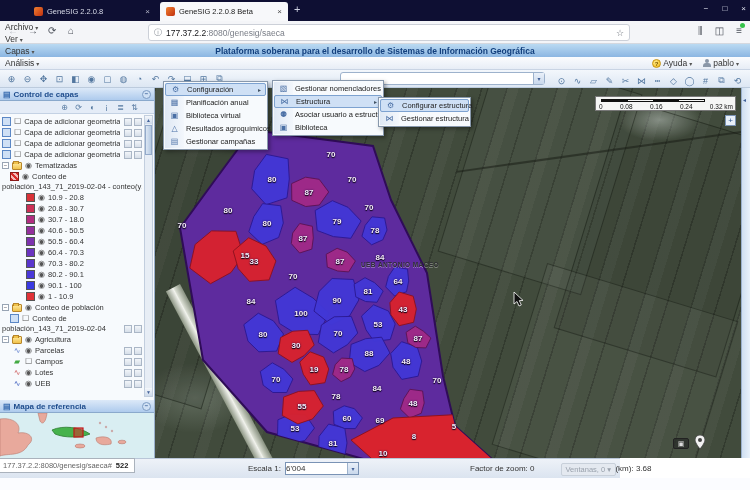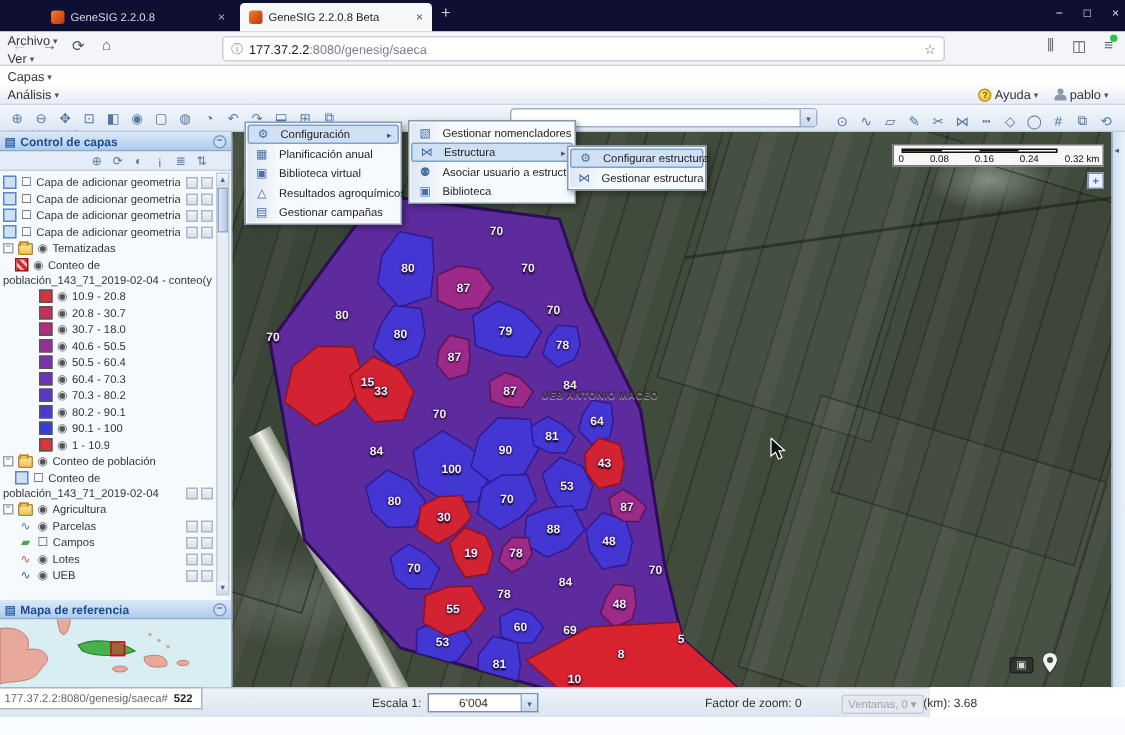--- a/index.html
+++ b/index.html
@@ -109,21 +109,21 @@
   .dmenu{position:absolute;background:#f7fafd;border:1px solid #8898ac;box-shadow:2px 2px 4px rgba(0,0,0,.35);z-index:60;font-size:7.5px;color:#222;padding:1px;}
   .dmenu::before{content:"";position:absolute;left:1px;top:1px;bottom:1px;width:19px;background:linear-gradient(90deg,#dfe8f4,#f3f7fc);}
   .ditem{position:relative;height:13px;display:flex;align-items:center;gap:5px;padding:0 4px 0 3px;white-space:nowrap;}
   .ditem .dic{width:13px;text-align:center;font-size:8px;color:#4a6fa5;flex:0 0 auto;position:relative;}
   .ditem .dar{margin-left:auto;font-size:6px;color:#456;padding-left:6px;}
   .ditem.hl{background:#cfe0f5;border:1px solid #7da2d0;border-radius:2px;height:13px;}
 
   
   .statusbar{position:absolute;left:0;top:458px;width:620px;height:20px;background:linear-gradient(#eef2f8,#dbe4f0);border-top:1px solid #b9c6d8;font-size:8px;color:#333;}
   .sb-item{position:absolute;top:5px;white-space:nowrap;}
-  .escala-select{position:absolute;left:285px;top:3px;width:74px;height:13px;background:#fff;border:1px solid #7a93b5;display:flex;align-items:center;font-size:8px;padding-left:20px;}
+  .escala-select{position:absolute;left:285px;top:3px;width:74px;height:13px;background:#fff;border:1px solid #7a93b5;display:flex;align-items:center;font-size:8px;padding-left:0;}
   .escala-select .arrow{margin-left:auto;width:11px;height:11px;background:linear-gradient(#e9f0f9,#c9d8ec);border-left:1px solid #9db2cc;font-size:6px;display:flex;align-items:center;justify-content:center;color:#44639a;}
   .sb-right{position:absolute;right:4px;top:4px;color:#9aa2ad;font-size:7.5px;border:1px solid #c8d0da;background:#e4e9f0;padding:1px 4px;border-radius:2px;}
   .linkpreview{position:absolute;left:0;top:-1px;height:15px;background:#fff;border:1px solid #aab2bc;border-left:none;display:flex;align-items:center;padding:0 6px 0 3px;font-size:7.5px;color:#666;gap:4px;}
   .linkpreview b{color:#222;font-weight:bold;}
   .bottomstrip{position:absolute;left:0;top:478px;width:750px;height:12px;background:#fbfcff;}
 </style>
 </head>
 <body>
 
 <div class="screen">
@@ -157,20 +157,21 @@
       <span><span class="host">177.37.2.2</span><span class="rest">:8080/genesig/saeca</span></span>
       <span class="star">☆</span>
     </div>
     <div class="navicons">
       <span>⫼</span>
       <span>◫</span>
       <span class="menu-badge">≡</span>
     </div>
   </div>
 
+  <div class="banner">Plataforma soberana para el desarrollo de Sistemas de Información Geográfica</div>
 
   <div class="menubar">
     <span>
 
         <span class="mitem">
           <span class="lab">Archivo</span>
           <span class="car">▾</span>
         </span>
 
         <span class="mitem">

